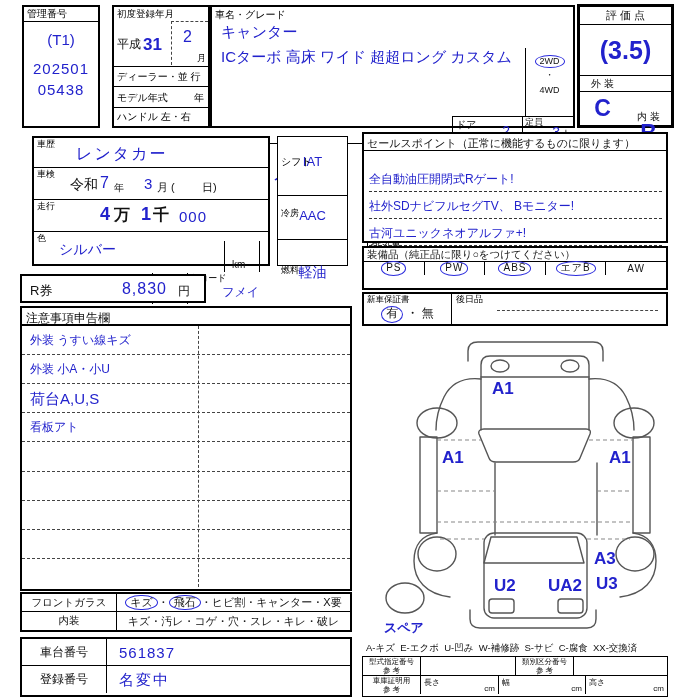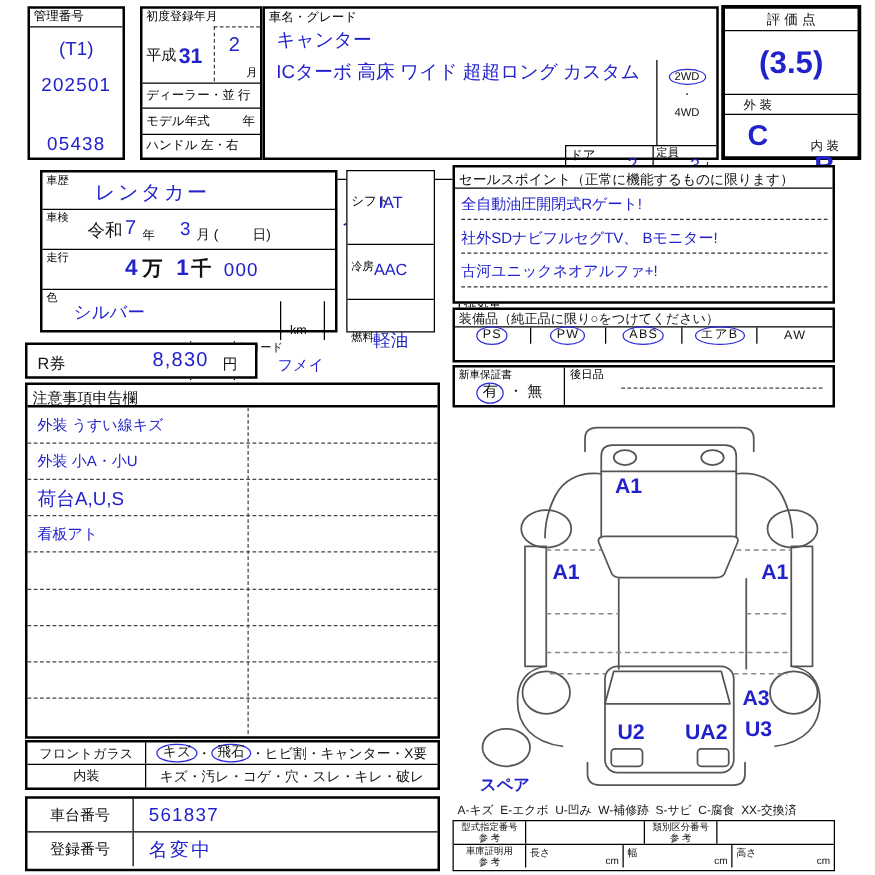--- a/index.html
+++ b/index.html
@@ -9,40 +9,40 @@
   .r{position:relative;}
   .box{position:absolute;background:#fff;border:2px solid #000;}
   .thick{border-width:3px;}
   .med{border-width:2.5px;}
   .thin{border-width:1.5px;}
   .lb{font-size:10px;color:#000;line-height:1.1;}
   .bl{color:#2222cc;}
   .bold{font-weight:bold;}
   .ctr{display:flex;align-items:center;justify-content:center;}
   .circ{display:inline-block;border:1.6px solid #2b2bdd;border-radius:50%;padding:0 4px 1px 4px;line-height:1.15;}
-  .dash-b{border-bottom:1.6px dashed #333;}
+  .dash-b{border-bottom:1.6px dashed #333;margin-top:16px;}
   .sol-b{border-bottom:1px solid #000;}
   .sol-r{border-right:1px solid #000;}
   .sol-l{border-left:1px solid #000;margin-top:41px;}
   .sol-t{border-top:1px solid #000;}
   .pre{white-space:pre;}
   svg text{fill:#2222cc;font-weight:bold;font-family:"Liberation Sans","DejaVu Sans",sans-serif;}
   .notesrow{flex:1;border-bottom:1.6px dashed #444;position:relative;}
   .notesrow:last-child{border-bottom:none;}
   .eqcell{border-left:1px solid #000;display:flex;align-items:center;justify-content:center;font-size:10px;letter-spacing:1px;}
   .eqcell:first-child{border-left:none;}
 </style>
 </head>
 <body>
 
 <div class="box" style="left:22px;top:5px;width:78px;height:123px">
   <div class="lb sol-b" style="padding:1px 3px 2px">管理番号</div>
   <div class="bl" style="text-align:center;font-size:15px;margin-top:9px">(T1)</div>
   <div class="bl" style="text-align:center;font-size:15px;margin-top:12px;letter-spacing:1px">202501</div>
-  <div class="bl" style="text-align:center;font-size:15px;margin-top:30px;letter-spacing:1px">05438</div>
+  <div class="bl" style="text-align:center;font-size:15px;margin-top:4px;letter-spacing:1px">05438</div>
 </div>
 
 <div class="box" style="left:112px;top:5px;width:98px;height:123px">
   <div class="r sol-b" style="height:60px">
     <span class="lb a" style="left:3px;top:2px;font-size:9.5px">初度登録年月</span>
     <span class="a" style="left:3px;bottom:13px;font-size:12px">平成</span>
     <span class="a bl bold" style="left:29px;bottom:11px;font-size:17px">31</span>
     <span class="a" style="right:0;top:14px;width:37px;height:44px;border-left:1.5px dashed #444;border-top:1.5px dashed #444">
       <span class="a bl" style="left:11px;top:6px;font-size:16px">2</span>
       <span class="a lb" style="right:2px;bottom:1px;font-size:9px">月</span>
@@ -92,21 +92,21 @@
       <span class="lb a" style="right:3px;bottom:2px;font-size:8px">人</span>
     </div>
     <div class="r" style="height:25px">
       <span class="lb a" style="left:2px;top:1px;font-size:9px">積載</span>
       <span class="a bl" style="right:11px;top:6px;font-size:13px">3250</span>
       <span class="lb a" style="right:1px;bottom:1px;font-size:8px">kg</span>
     </div>
   </div>
 </div>
 
-<div class="box thick" style="left:577px;top:4px;width:112px;height:124px">
+<div class="box thick" style="left:577px;top:4px;width:97px;height:124px">
   <div class="ctr" style="height:18px;font-size:11px;border-bottom:1.5px solid #000">評 価 点</div>
   <div class="ctr bl bold" style="height:50px;font-size:25px">(3.5)</div>
   <div style="display:flex;height:17px;border-bottom:1px solid #000;border-top:1px solid #000">
     <div class="ctr" style="flex:1;font-size:10px">外 装</div>
     <div class="ctr sol-l" style="flex:1;font-size:10px">内 装</div>
   </div>
   <div style="display:flex;height:32px">
     <div class="ctr bl bold" style="flex:1;font-size:23px">C</div>
     <div class="ctr bl bold sol-l" style="flex:1;font-size:23px">B</div>
   </div>

